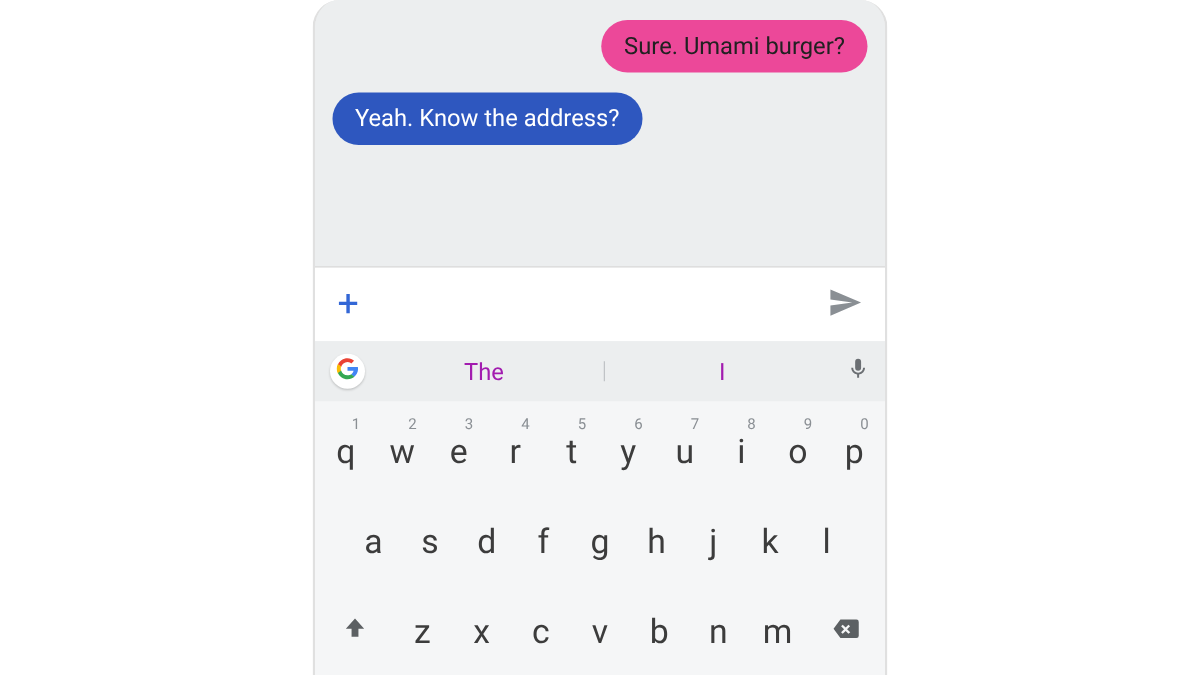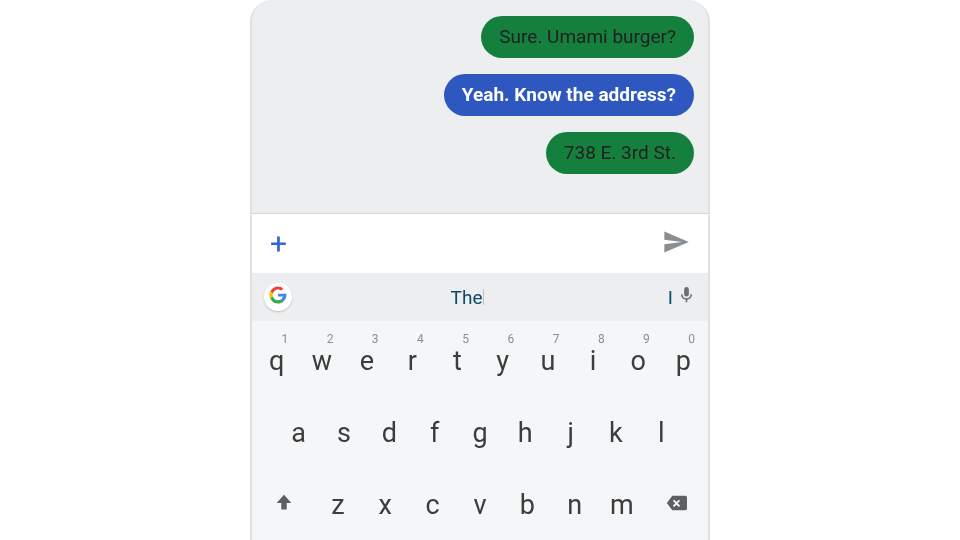--- a/index.html
+++ b/index.html
@@ -5,37 +5,37 @@
   *{box-sizing:border-box;margin:0;padding:0;font-family:Roboto,Arial,Helvetica,sans-serif;}
   html,body{width:960px;height:540px;background:#fff;overflow:hidden;}
   .stage{width:960px;height:540px;display:flex;align-items:flex-start;justify-content:center;}
   .phone{width:460px;height:540px;border-left:2px solid #e0e0e0;border-right:2px solid #e0e0e0;
          border-radius:22px 22px 0 0;overflow:hidden;display:flex;flex-direction:column;background:#eceeef;}
   
   .chat{flex:0 0 213px;background:#eceeef;padding:8px 14px 0 14px;display:flex;flex-direction:column;
         justify-content:flex-start;}
   .row{display:flex;margin:8px 0;}
   .row.right{justify-content:flex-end;}
-  .row.left{justify-content:flex-end;font-weight:bold;}
+  .row.left{justify-content:flex-start;}
   .bubble{border-radius:22px;padding:10px 18px;font-size:19px;max-width:78%;line-height:1.15;}
-  .bubble.white{background:#15803d;color:#212121;}
+  .bubble.white{background:#ec4899;color:#212121;}
   .bubble.blue{background:#2e57bf;color:#fff;}
   
   .composer{flex:0 0 60px;background:#fff;border-top:1px solid #d5d5d5;display:flex;align-items:center;
             padding:0 18px;}
   .plus{color:#3367d6;font-size:30px;font-weight:400;flex:0 0 auto;}
   .composer-input{flex:1;height:100%;}
   .send{flex:0 0 auto;}
   .send svg{width:28px;height:28px;fill:#8a8f94;}
   
   .suggest{flex:0 0 48px;background:#eceeef;display:flex;align-items:center;padding:0 12px;}
   .g-logo{width:28px;height:28px;border-radius:50%;background:#fff;display:flex;align-items:center;
           justify-content:center;box-shadow:0 1px 2px rgba(0,0,0,.2);flex:0 0 auto;}
   .g-logo svg{width:18px;height:18px;}
-  .sugg{flex:1;text-align:right;color:#0c4a6e;font-size:19px;position:relative;}
+  .sugg{flex:1;text-align:center;color:#a21caf;font-size:19px;position:relative;}
   .sugg+.sugg::before{content:"";position:absolute;left:0;top:15%;height:70%;width:1px;background:#c0c3c6;}
   .mic{flex:0 0 auto;margin-left:4px;}
   .mic svg{width:19px;height:24px;fill:#6b6f73;}
   
   .kbd{flex:1;background:#f5f6f7;padding:6px 4px 4px 4px;display:flex;flex-direction:column;gap:4px;}
   .krow{display:flex;gap:4px;}
   .krow.r2{padding-left:22px;padding-right:22px;}
   .key{flex:1;height:68px;border-radius:6px;display:flex;align-items:center;justify-content:center;
        font-size:27px;color:#3c3c3c;position:relative;}
   .key .num{position:absolute;top:5px;right:9px;font-size:12px;color:#8a8f94;}
@@ -49,23 +49,20 @@
 <div class="stage">
   <div class="phone">
 
     <div class="chat">
       <div class="row right">
         <div class="bubble white">Sure. Umami burger?</div>
       </div>
       <div class="row left">
         <div class="bubble blue">Yeah. Know the address?</div>
       </div>
-      <div class="row right">
-        <div class="bubble white">738 E. 3rd St.</div>
-      </div>
     </div>
 
     <div class="composer">
       <div class="plus">+</div>
       <div class="composer-input"></div>
       <div class="send">
         <span>
           <svg viewBox="0 0 24 24">
               <path d="M2 21l21-9L2 3v7l15 2-15 2z"></path>
             </svg>

